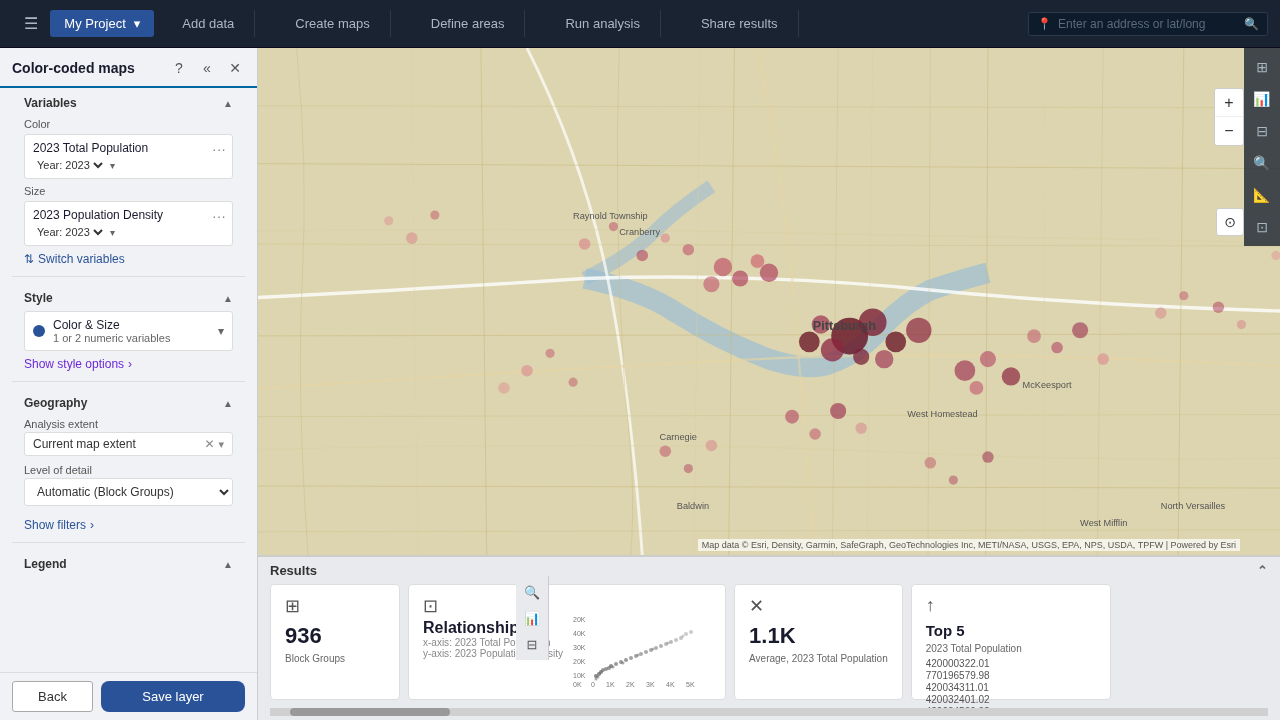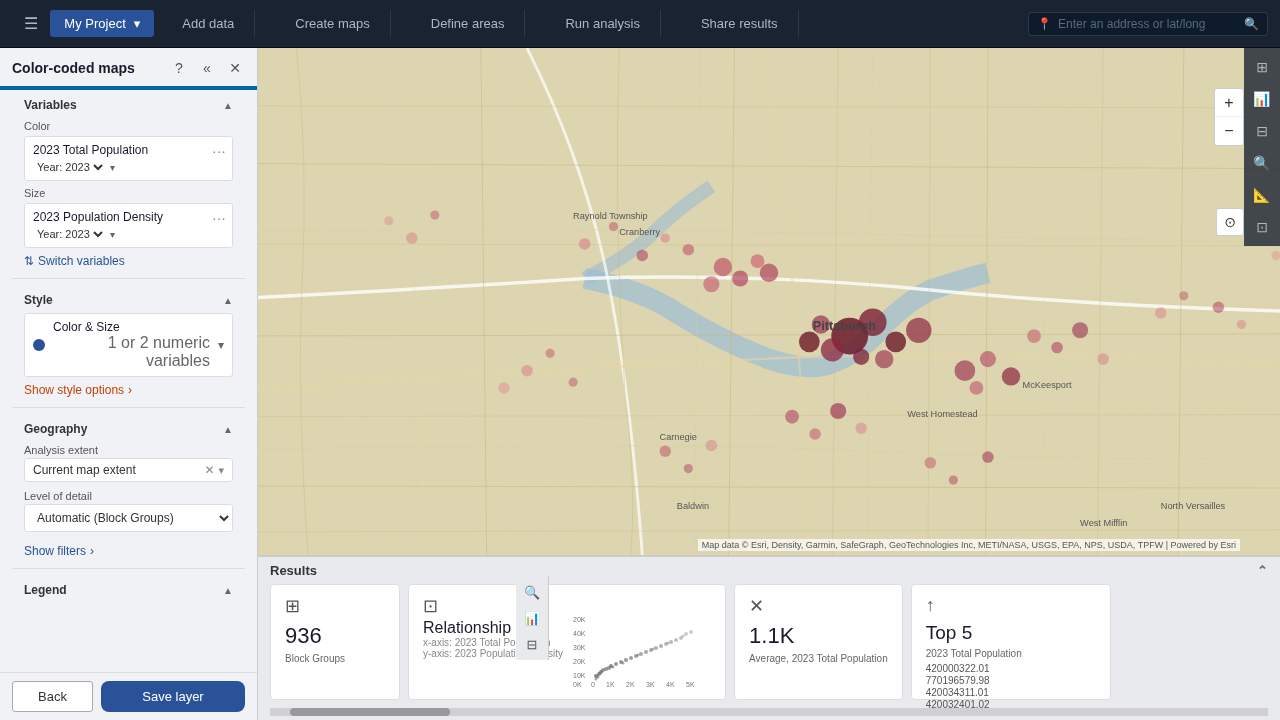--- a/index.html
+++ b/index.html
@@ -76,21 +76,21 @@
       border-right: 1px solid #ccc;
       display: flex;
       flex-direction: column;
       overflow: hidden;
       flex-shrink: 0;
     }
     .panel-header {
       display: flex; align-items: center; justify-content: space-between;
       padding: 10px 12px 8px;
       background: #f0f2f5;
-      border-bottom: 4px solid #0369a1;
+      border-bottom: 2px solid #0369a1;
     }
     .panel-title {
       font-size: 14px; font-weight: 600; color: #1a1a2e;
     }
     .panel-header-icons { display: flex; gap: 8px; align-items: center; }
     .panel-icon-btn {
       color: #555; cursor: pointer; font-size: 14px;
       display: flex; align-items: center; justify-content: center;
       width: 20px; height: 20px;
     }
@@ -149,27 +149,27 @@
       margin: 2px 12px;
       padding: 6px 8px;
       display: flex; align-items: center; gap: 8px;
     }
     .style-dot {
       width: 12px; height: 12px; border-radius: 50%;
       background: #2a5298;
     }
     .style-info { flex: 1; }
     .style-name { font-size: 12px; color: #1a1a2e; }
-    .style-desc { font-size: 16px; color: #666; text-align: right; }
+    .style-desc { font-size: 11px; color: #666; }
     .style-chevron { color: #666; font-size: 12px; }
 
     .show-opts-btn {
       display: flex; align-items: center; gap: 4px;
       padding: 4px 12px;
-      color: #c2410c;
+      color: #6d28d9;
       font-size: 12px;
       cursor: pointer;
     }
 
     .geo-content { padding: 4px 12px; }
     .geo-label { font-size: 11px; color: #555; margin-bottom: 2px; }
     .geo-select-wrap {
       display: flex; align-items: center; gap: 4px;
       background: #fff;
       border: 1px solid #ddd;
@@ -331,21 +331,21 @@
       padding: 10px 14px;
       min-width: 130px;
       margin-right: 8px;
       display: flex; flex-direction: column;
       gap: 4px;
     }
     .result-card.wide { min-width: 280px; }
     .result-card.xwide { min-width: 200px; }
 
     .result-card-icon { font-size: 18px; color: #555; margin-bottom: 2px; }
-    .result-card-value { font-size: 22px; font-weight: 400; color: #1a1a2e; }
+    .result-card-value { font-size: 22px; font-weight: 700; color: #1a1a2e; }
     .result-card-label { font-size: 10px; color: #666; }
     .result-card-sublabel { font-size: 10px; color: #888; }
 
     
     .top5-list { display: flex; flex-direction: column; gap: 1px; font-size: 10px; color: #555; }
 
     
     .results-scrollbar {
       height: 8px;
       background: #d0d0d0;
@@ -722,21 +722,21 @@
         </div>
 
         <div class="result-card">
           <div class="result-card-icon">✕</div>
           <div class="result-card-value">1.1K</div>
           <div class="result-card-label">Average, 2023 Total Population</div>
         </div>
 
         <div class="result-card xwide">
           <div class="result-card-icon">↑</div>
-          <div class="result-card-value" style="font-size:19px;">Top 5</div>
+          <div class="result-card-value" style="font-size:15px;">Top 5</div>
           <div class="result-card-label">2023 Total Population</div>
           <div class="top5-list">
             <div>420000322.01</div>
             <div>770196579.98</div>
             <div>420034311.01</div>
             <div>420032401.02</div>
             <div>420034560.02</div>
           </div>
         </div>
       </div>

